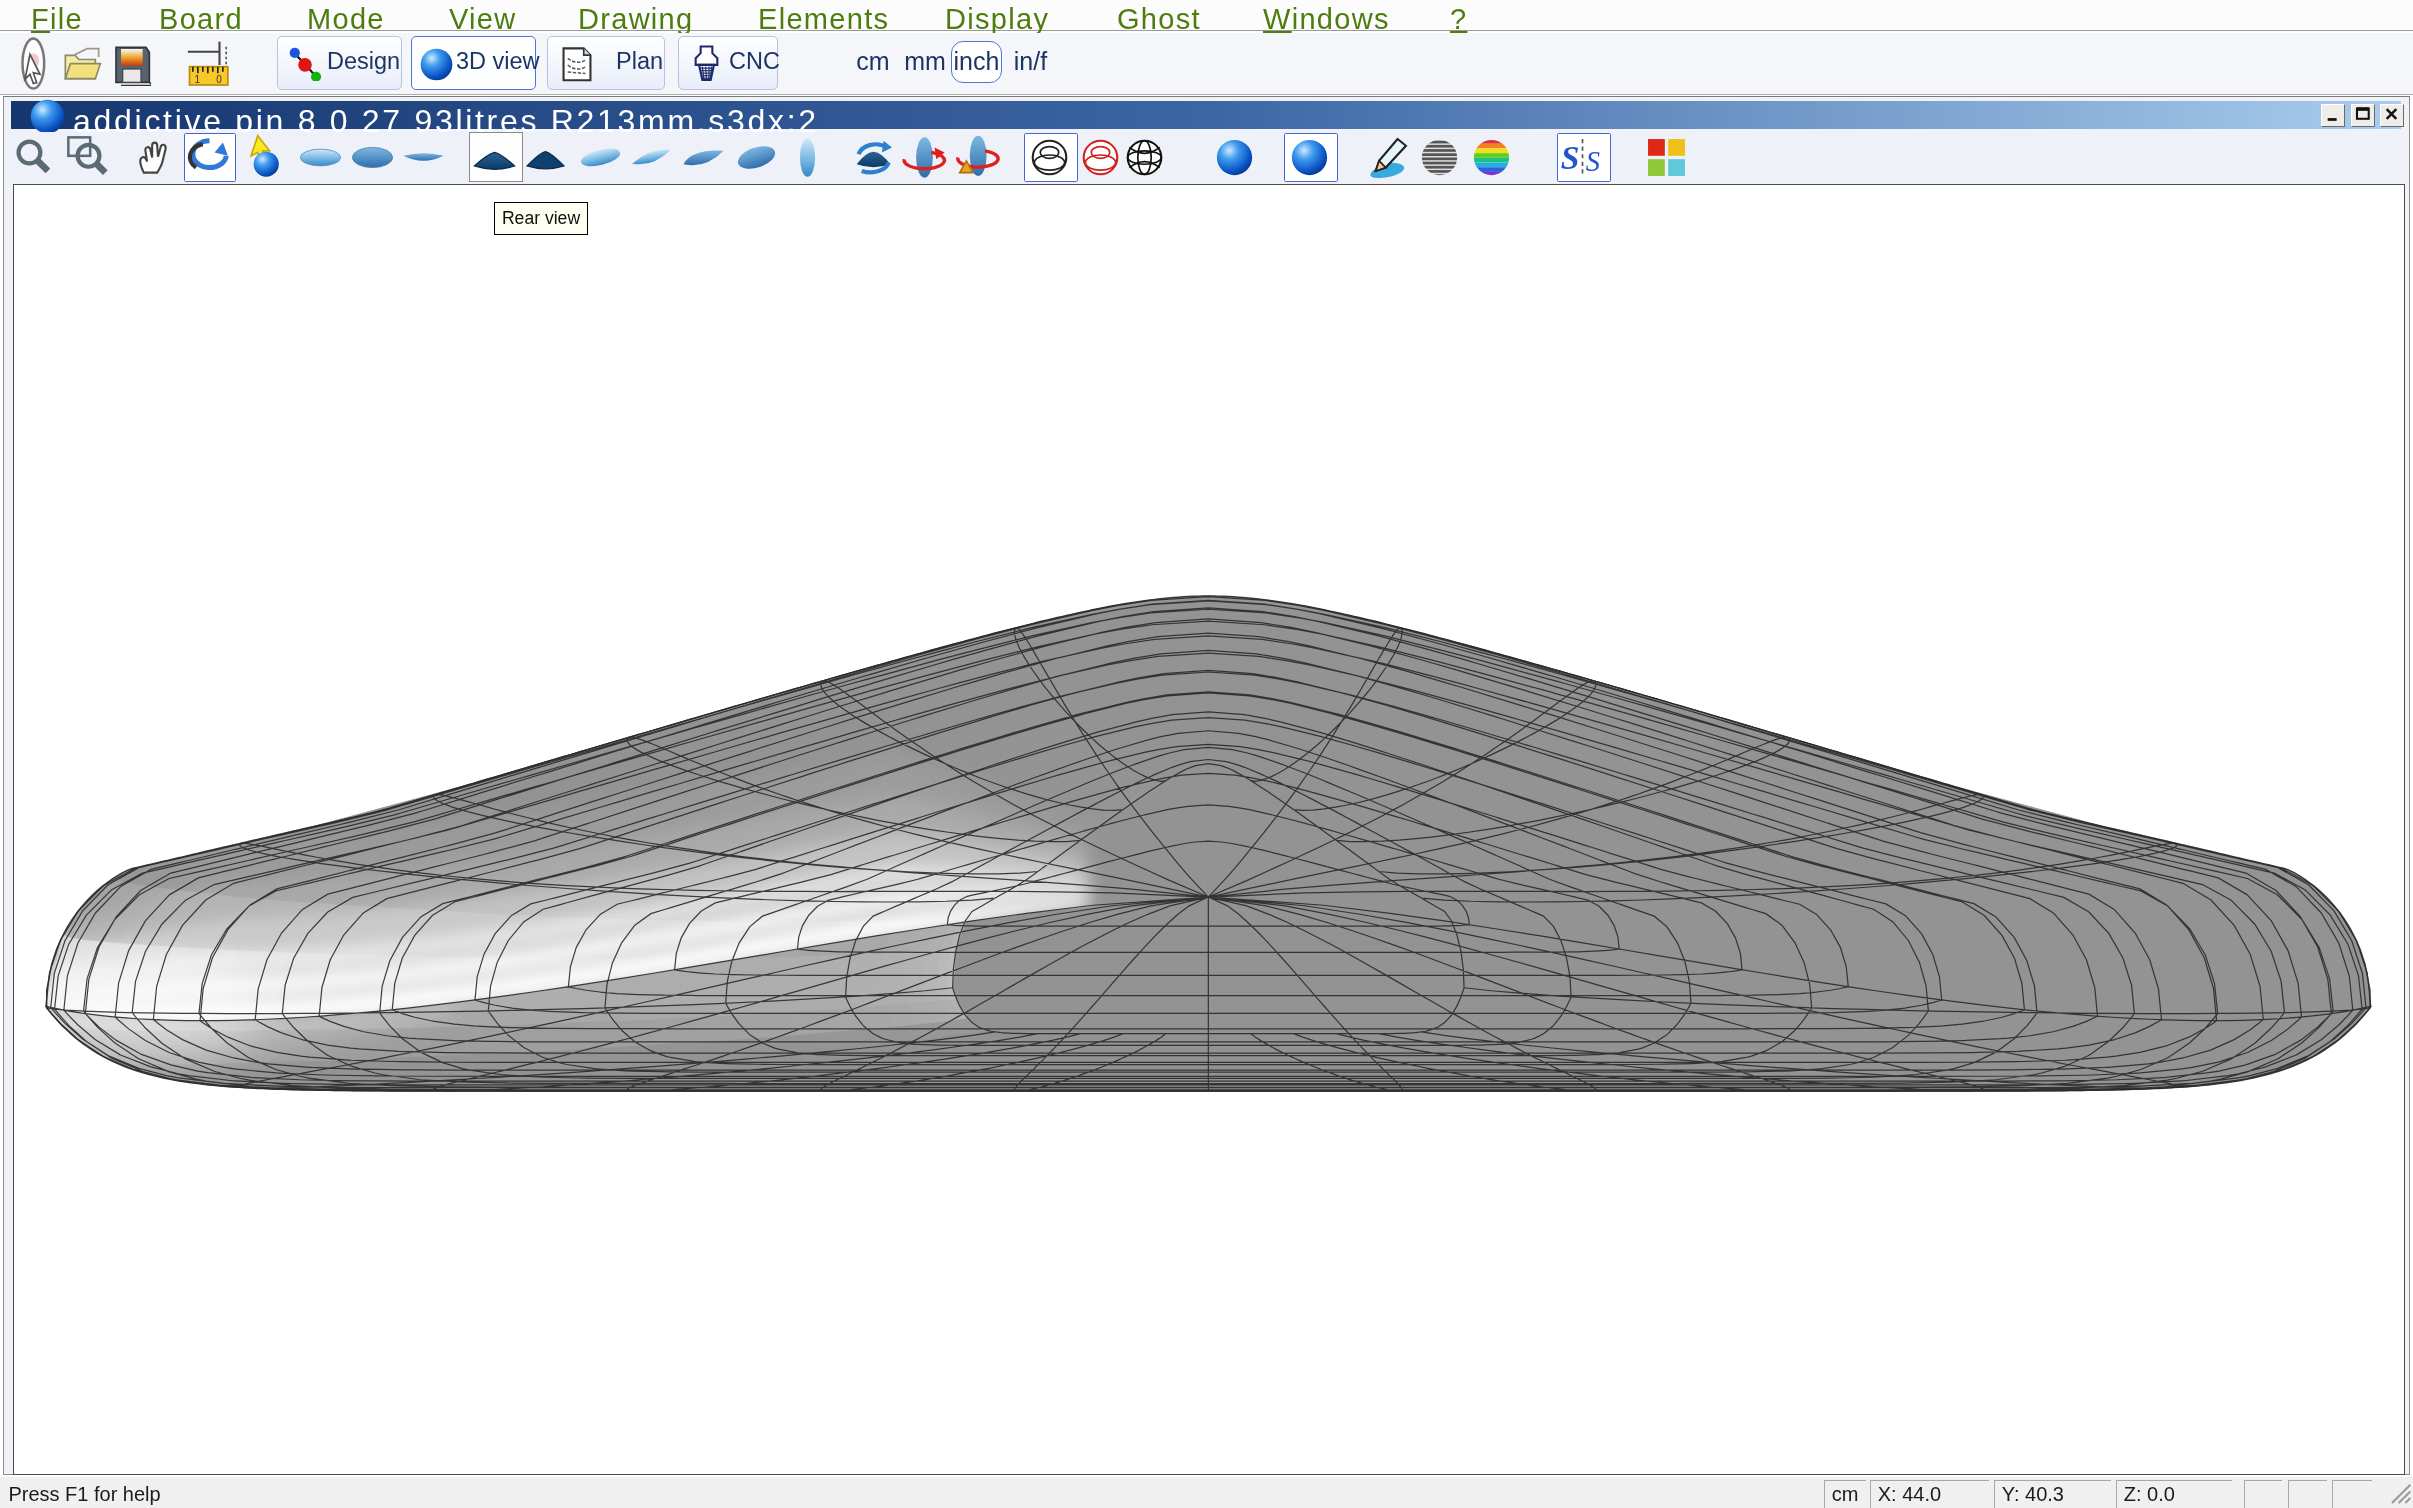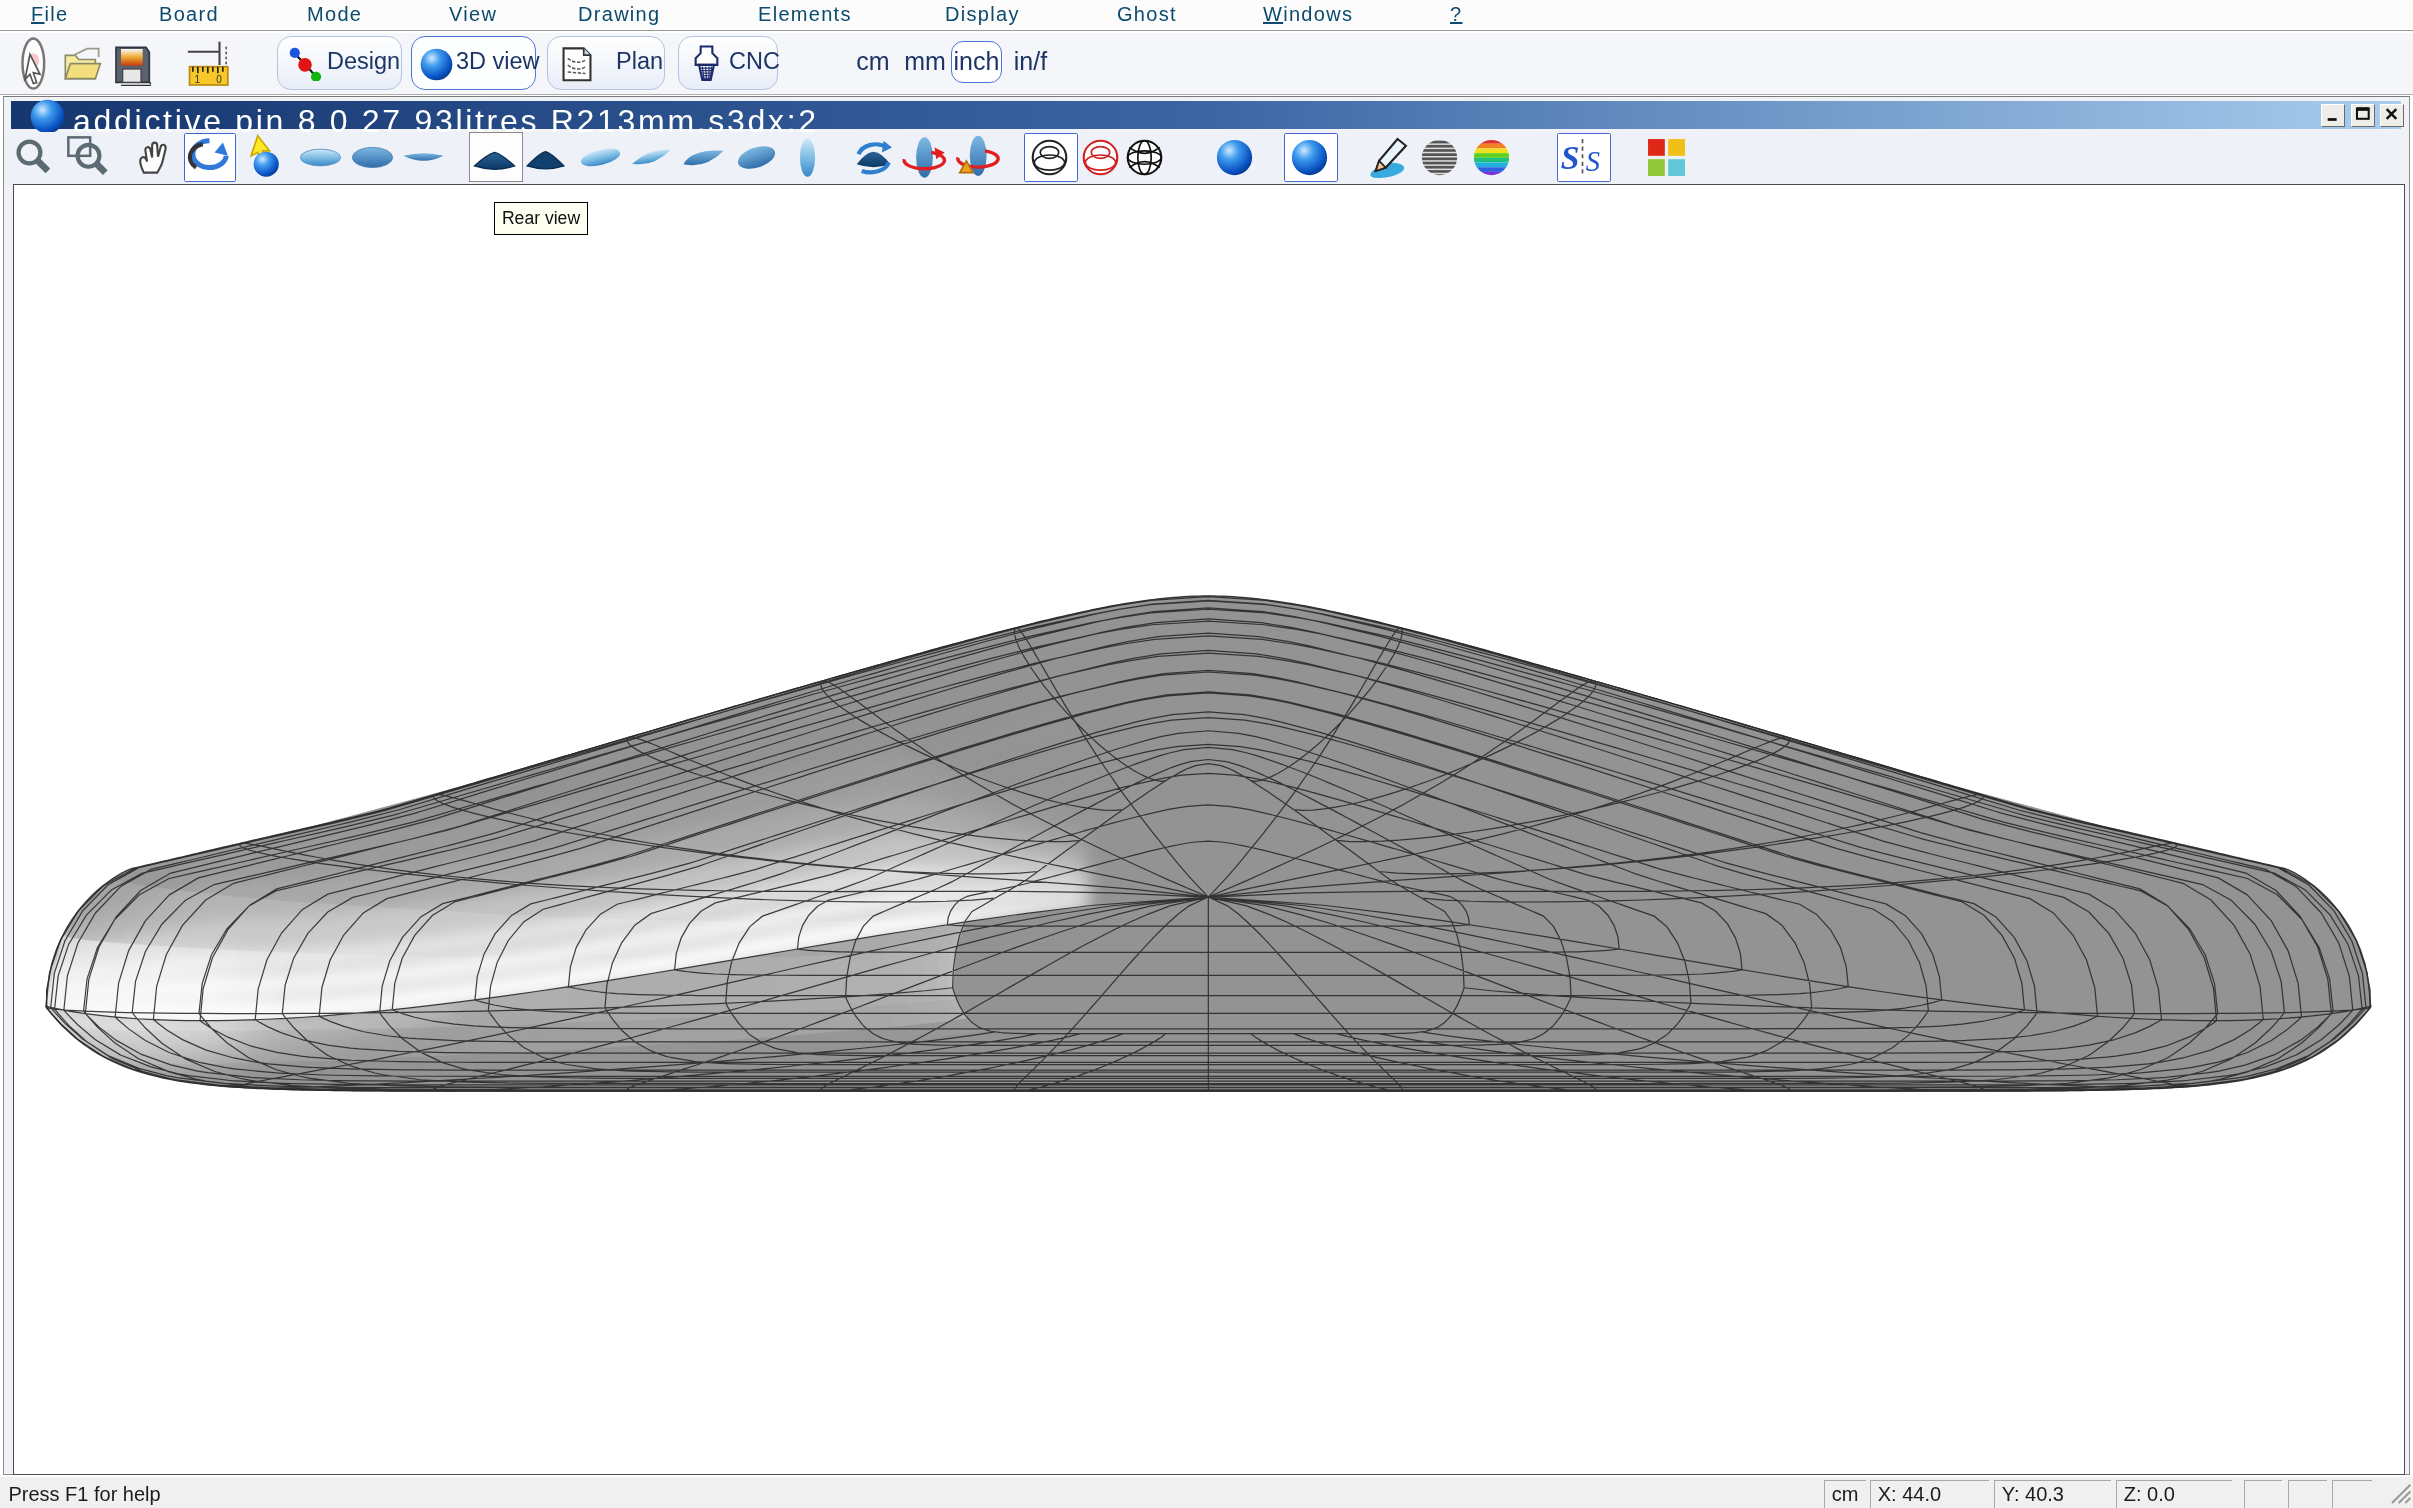--- a/index.html
+++ b/index.html
@@ -1,20 +1,20 @@
 <!DOCTYPE html>
 <html style="font-size:13.4px"><head><meta charset="utf-8"><style>
 *{margin:0;padding:0;box-sizing:border-box}
 html,body{width:2413px;height:1508px;overflow:hidden;background:#fff;
  font-family:"Liberation Sans",sans-serif;-webkit-font-smoothing:antialiased}
 .abs{position:absolute}
 #menubar{left:0;top:0;width:2413px;height:31px;background:#fcfcfc;border-bottom:1.7px solid #9a9a9a}
-.mi{position:absolute;top:3.4px;font-size:20px;color:#0c4a6e;letter-spacing:1.3px}
+.mi{position:absolute;top:3.4px;font-size:29px;color:#4d7c0f;letter-spacing:1.3px}
 #toolbar{left:0;top:33px;width:2413px;height:62px;background:#f4f6fa;border-bottom:1.7px solid #adadad}
-.tbtn{position:absolute;top:2.5px;height:54px;border:1.7px solid #b7c2e2;border-radius:14px;
+.tbtn{position:absolute;top:2.5px;height:54px;border:1.7px solid #b7c2e2;border-radius:5px;
  background:linear-gradient(#ffffff,#e8edf8);color:#1d3564;font-size:23.5px}
 .tbtn span{display:inline-block;margin-top:11px;white-space:nowrap}
 .ubtn{position:absolute;top:8.4px;height:42px;font-size:25px;color:#1d3564;text-align:center}
 #mdi{left:3.4px;top:96px;width:2407px;height:1379px;background:#f0f2f7;
  border:1.7px solid #8c8c8c;border-top:1.7px solid #7a7a7a}
 #titlebar{left:6.7px;top:4.2px;width:2390px;height:28px;
  }
 #doctools{left:1.7px;top:35px;width:2397px;height:52px;background:#eef1f7}
 #canvasbox{left:8.4px;top:87px;width:2392px;height:1291px;border:1.7px solid #4b4b4b;background:#ffffff}
 #statusbar{left:0;top:1477px;width:2413px;height:31px;background:#f0f0f0;font-size:20px;color:#1c1c1c}

